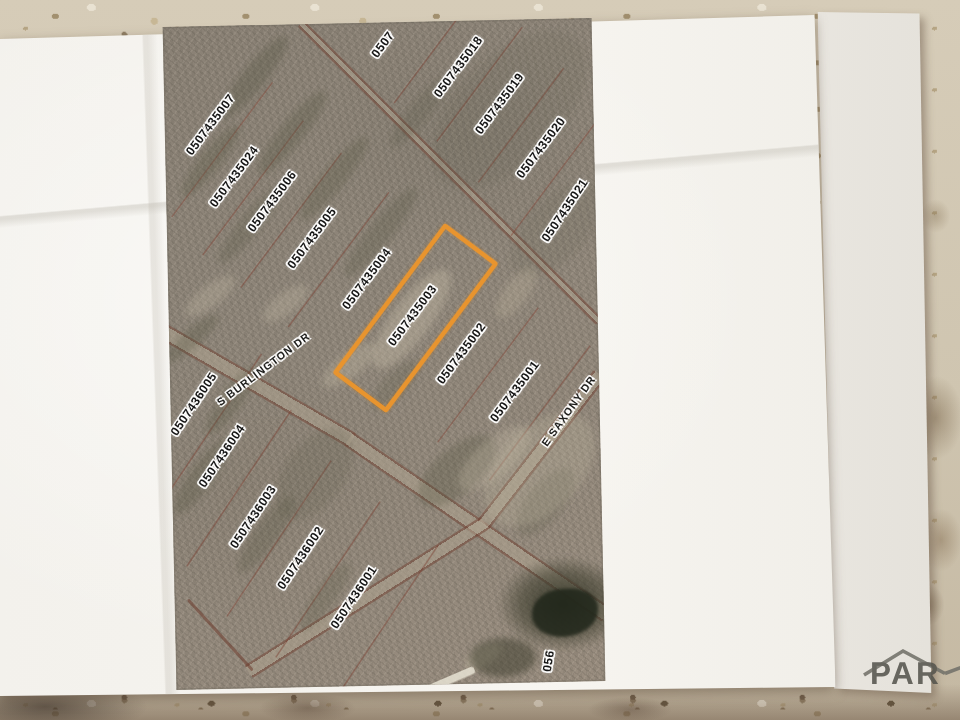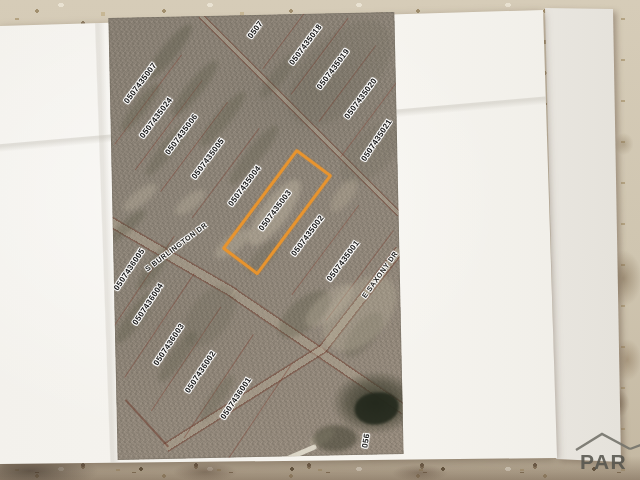--- a/index.html
+++ b/index.html
@@ -78,21 +78,21 @@
     transform:rotate(-52deg);border-radius:2px;box-shadow:0 0 2px rgba(220,140,40,.6), inset 0 0 2px rgba(220,140,40,.5);}
   .plabel{font:bold 8px/1 "Liberation Sans",sans-serif;color:#151515;letter-spacing:.4px;white-space:nowrap;
     text-shadow:-1px -1px 0 rgba(255,255,255,.95),1px -1px 0 rgba(255,255,255,.95),
      -1px 1px 0 rgba(255,255,255,.95),1px 1px 0 rgba(255,255,255,.95),0 0 2px #fff,0 0 3px rgba(255,255,255,.85);}
   .slabel{font:bold 7px/1 "Liberation Sans",sans-serif;color:#20201e;letter-spacing:.7px;white-space:nowrap;
     text-shadow:-1px -1px 0 rgba(255,255,255,.9),1px -1px 0 rgba(255,255,255,.9),
      -1px 1px 0 rgba(255,255,255,.9),1px 1px 0 rgba(255,255,255,.9),0 0 2px #fff;}
 
   
   .wm{position:absolute;left:572px;top:429px;width:80px;height:50px;z-index:6;opacity:.88;}
-  .wm-text{position:absolute;left:8px;top:22px;font:bold 21px/1 "Liberation Sans",sans-serif;
+  .wm-text{position:absolute;left:8px;top:10px;font:bold 21px/1 "Liberation Sans",sans-serif;
     color:#56554e;letter-spacing:1.5px;}
 </style>
 </head>
 <body>
 
 <div class="backdrop"></div>
 <div class="counter-right"></div>
 <div class="counter-bottom"></div>
 
 <div class="shadow2">

